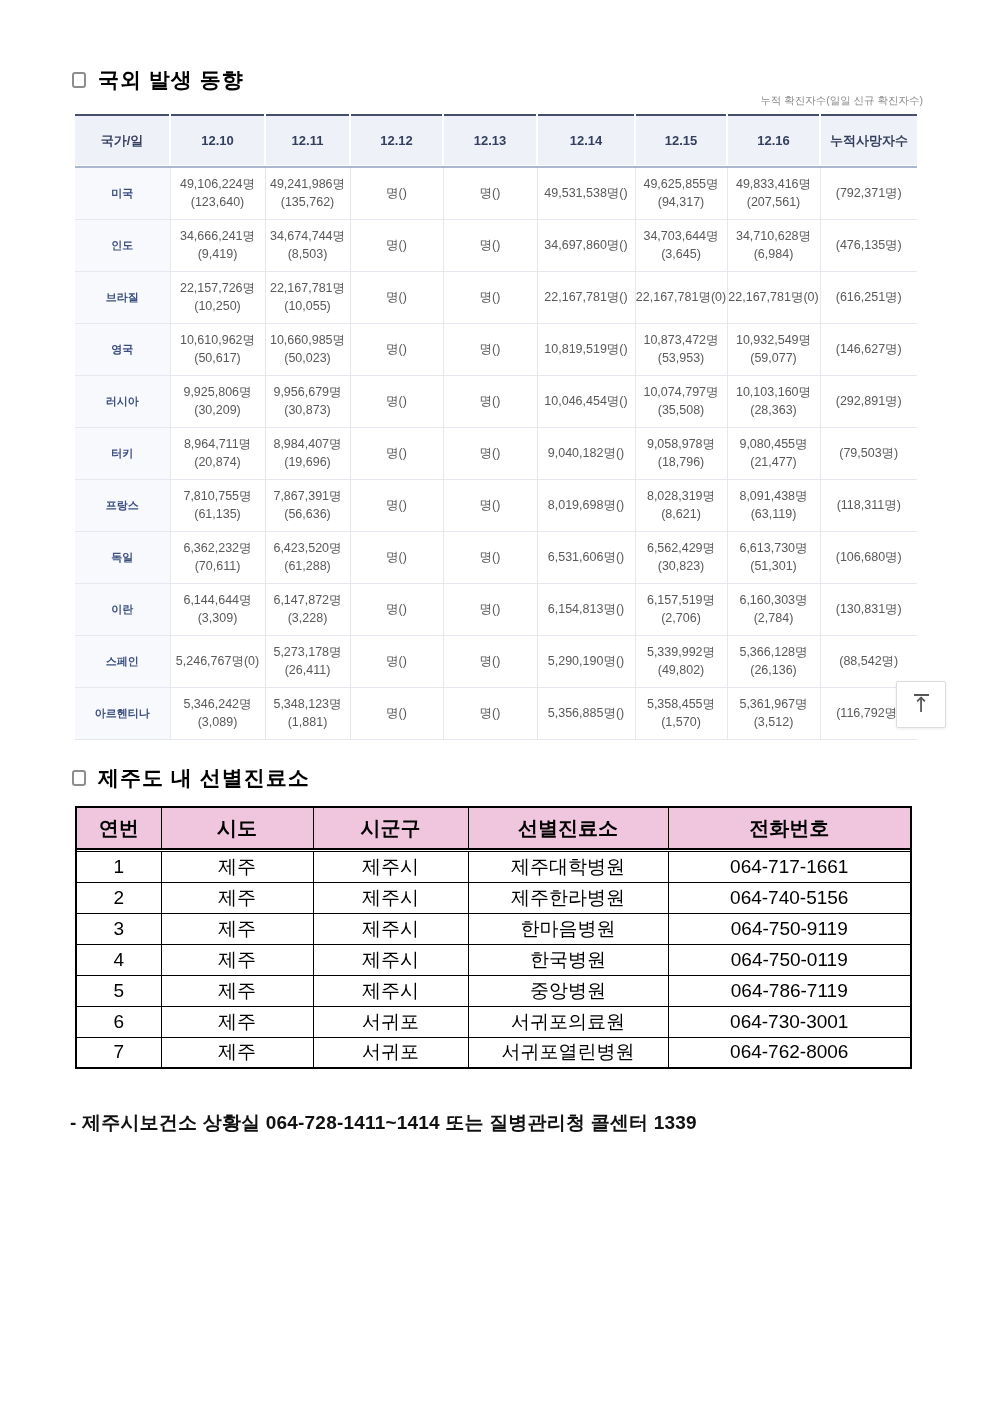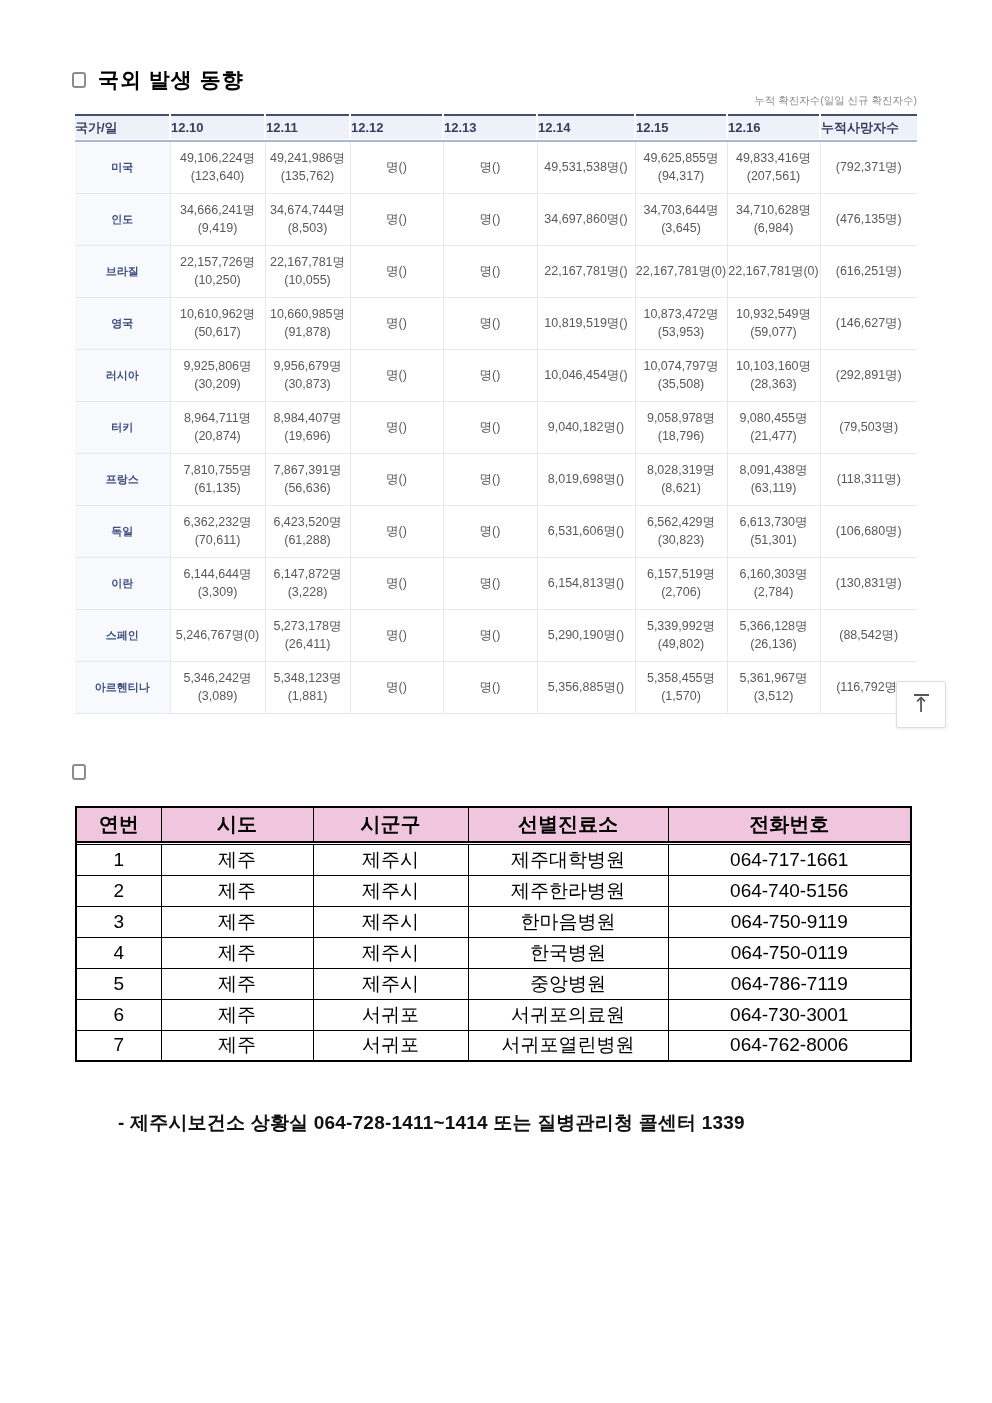--- a/index.html
+++ b/index.html
@@ -18,27 +18,27 @@
   body{
     width:992px;height:1403px;position:relative;margin:0 auto;
     font-family:"Liberation Sans","DejaVu Sans",sans-serif;
   }
   .sec-title{position:absolute;left:72px;font-size:21px;font-weight:700;color:#000;
     letter-spacing:1px;display:flex;align-items:center;white-space:nowrap;}
   .t1-title{top:66px;}
   .t2-title{top:764px;}
   .cbox{display:inline-block;width:14px;height:16px;border:2px solid #8d8d8d;
     border-radius:3px;margin-right:12px;background:#fff;flex:0 0 auto;}
-  .caption{position:absolute;right:75px;top:94px;font-size:10.5px;color:#8a8a8a;}
+  .caption{position:absolute;right:69px;top:94px;font-size:10.5px;color:#8a8a8a;}
 
   
   table.t1{position:absolute;left:75px;top:114px;width:842px;border-collapse:collapse;
     table-layout:fixed;border-top:2px solid var(--t1-top);}
   .t1 th{background:var(--t1-header-bg);font-size:13px;font-weight:700;color:#333f5e;
-    height:24px;border-left:2px solid #fff;text-align:left;}
+    height:50px;border-left:2px solid #fff;text-align:center;}
   .t1 th:first-child{border-left:none;}
   .t1 tr.sep td{height:2px;padding:0;background:#fff;border-bottom:2px solid var(--t1-sep);}
   .t1 tbody td{border-left:1px solid var(--t1-line);border-bottom:1px solid var(--t1-line);
     text-align:center;font-size:12.5px;color:var(--num-gray);height:52px;padding:0;
     vertical-align:middle;}
   .t1 tbody td.c-country{border-left:none;background:var(--t1-first-col-bg);
     color:#3c4f80;font-weight:700;font-size:11px;}
   .t1 .line{line-height:18px;}
 
   
@@ -46,29 +46,29 @@
     border:1px solid #ddd;border-radius:2px;box-shadow:0 1px 3px rgba(0,0,0,.08);
     display:flex;flex-direction:column;align-items:center;justify-content:center;
     cursor:pointer;z-index:5;}
   .st-bar{width:15px;height:2px;background:#555;margin-bottom:-2px;}
   .st-arrow{font-size:21px;line-height:22px;color:#555;font-family:"DejaVu Sans",sans-serif;}
 
   
   table.t2{position:absolute;left:75px;top:806px;width:835px;border-collapse:collapse;
     table-layout:fixed;border:2px solid #000;}
   .t2 th{background:var(--t2-header-bg);border:1px solid #000;border-bottom:2px solid #000;
-    font-size:20px;font-weight:700;height:35px;color:#000;text-align:center;}
+    font-size:20px;font-weight:700;height:42px;color:#000;text-align:center;}
   .t2 tr.sep td{height:2px;background:#fff;border-bottom:1px solid #000;padding:0;}
   .t2 tbody td{border:1px solid #000;text-align:center;font-size:19px;height:31px;
     color:#000;padding:0;vertical-align:middle;}
 
   
   .notes{position:absolute;left:70px;top:1110px;width:860px;}
   .note{font-size:19px;font-weight:700;color:#111;margin-bottom:14px;
-    letter-spacing:0.2px;white-space:nowrap;margin-left:48px;}
+    letter-spacing:0.2px;white-space:nowrap;}
   .plink{color:var(--link);text-decoration:underline;font-weight:700;cursor:pointer;}
 </style>
 </head>
 <body>
 
 <div class="sec-title t1-title">
   <span class="cbox"></span>
   <span>국외 발생 동향</span>
 </div>
 
@@ -195,21 +195,21 @@
         </td>
       </tr>
       <tr>
         <td class="c-country">영국</td>
         <td>
           <div class="line">10,610,962명</div>
           <div class="line">(50,617)</div>
         </td>
         <td>
           <div class="line">10,660,985명</div>
-          <div class="line">(91,878)</div>
+          <div class="line">(50,023)</div>
         </td>
         <td>
           <div class="line">명()</div>
         </td>
         <td>
           <div class="line">명()</div>
         </td>
         <td>
           <div class="line">10,819,519명()</div>
         </td>
@@ -444,20 +444,21 @@
     </tbody>
 </table>
 
 <div class="scrolltop">
   <span class="st-bar"></span>
   <span class="st-arrow">↑</span>
 </div>
 
 <div class="sec-title t2-title">
   <span class="cbox"></span>
+  <span>제주도 내 선별진료소</span>
 </div>
 
 <table class="t2">
   <colgroup>
     <col style="width:85px">
       <col style="width:152px">
       <col style="width:155px">
     <col style="width:200px">
       <col style="width:243px">
   </colgroup>

